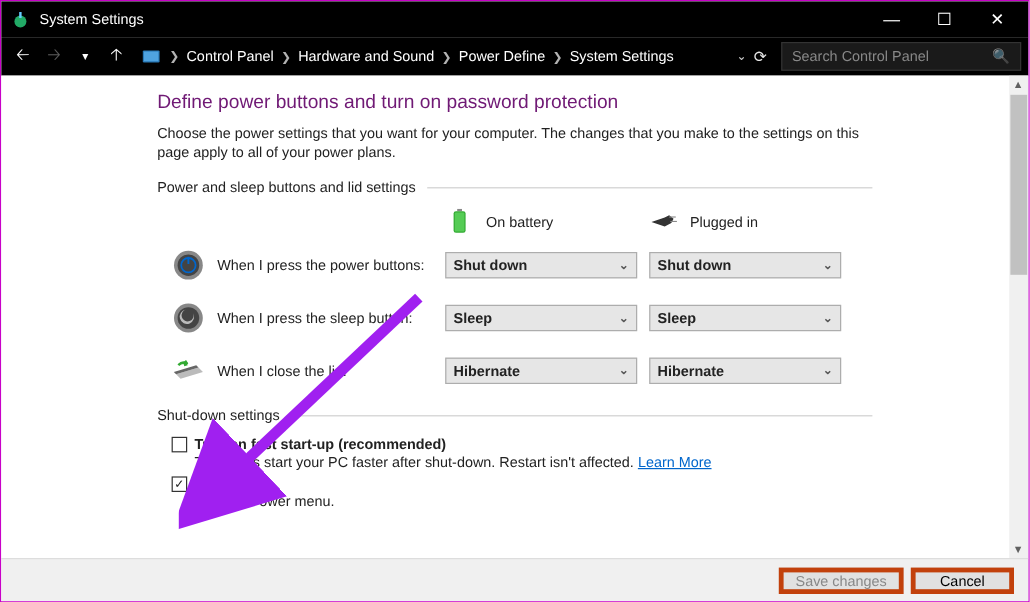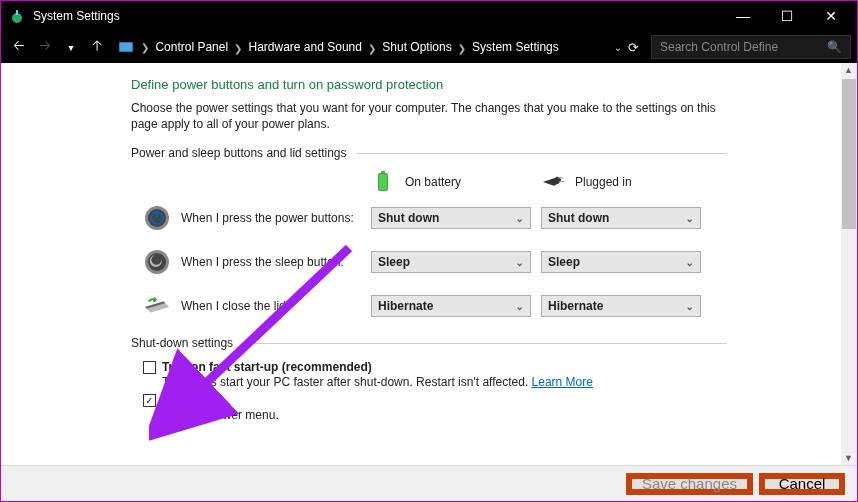--- a/index.html
+++ b/index.html
@@ -25,21 +25,21 @@
 .searchbox { background: #1a1a1a; border: 1px solid #333; height: 24px; width: 200px; display: flex; align-items: center; padding: 0 8px; color: #888; font-size: 12px; }
 .searchbox .mag { margin-left: auto; opacity: 0.6; }
 
 
 .content-outer { position: relative; height: calc(100% - 30px - 32px - 36px); overflow: hidden; background: #fff; }
 .scrollbar { position: absolute; right: 0; top: 0; width: 16px; height: 100%; background: #f0f0f0; }
 .scrollbar::before { content: "▲"; position: absolute; top: 2px; left: 3px; font-size: 9px; color: #606060; }
 .scrollbar::after { content: "▼"; position: absolute; bottom: 2px; left: 3px; font-size: 9px; color: #606060; }
 .scroll-thumb { position: absolute; top: 16px; left: 1px; width: 14px; height: 150px; background: #c1c1c1; }
 .content { padding: 14px 130px 0 130px; font-size: 12px; color: #222; }
-.heading { color: #15803d; font-size: 13px; font-weight: 400; margin-bottom: 8px; }
+.heading { color: #701a75; font-size: 16px; font-weight: 400; margin-bottom: 8px; }
 .intro { line-height: 1.35; margin-bottom: 14px; }
 
 .section-title { font-size: 12px; color: #222; display: flex; align-items: center; gap: 10px; margin-bottom: 10px; }
 .section-title .line { flex: 1; height: 1px; background: #d0d0d0; }
 
 .col-headers { display: flex; margin-left: 240px; gap: 10px; margin-bottom: 10px; }
 .col-head { width: 160px; display: flex; align-items: center; gap: 10px; font-size: 12px; }
 .col-head .icon-slot { width: 24px; height: 24px; display: flex; align-items: center; justify-content: center; }
 
 .row { display: flex; align-items: center; margin-bottom: 16px; }
@@ -52,21 +52,21 @@
 .shutdown-section { margin-top: 6px; }
 .chk-row { margin-left: 12px; margin-bottom: 2px; }
 .chk-line { display: flex; align-items: flex-start; gap: 6px; }
 .chk { width: 13px; height: 13px; border: 1px solid #333; display: inline-flex; align-items: center; justify-content: center; font-size: 10px; color: #222; margin-top: 1px; flex-shrink: 0; }
 .chk-label { font-weight: 700; font-size: 12px; }
 .chk-desc { margin-left: 19px; font-size: 12px; line-height: 1.4; }
 .link { color: #0066cc; text-decoration: underline; }
 
 
 .footer { position: absolute; bottom: 0; left: 0; right: 0; height: 36px; border-top: 1px solid #ddd; background: #f0f0f0; display: flex; align-items: center; justify-content: flex-end; padding: 0 12px; gap: 6px; }
-.btn { height: 22px; min-width: 86px; padding: 0 10px; font-size: 15px; border: 6px solid #c2410c; background: #e1e1e1; display: flex; align-items: center; justify-content: center; }
+.btn { height: 22px; min-width: 86px; padding: 0 10px; font-size: 12px; border: 4px solid #c2410c; background: #e1e1e1; display: flex; align-items: center; justify-content: center; }
 .btn.disabled { color: #888; }
 
 
 .annotation-arrow { position: absolute; pointer-events: none; z-index: 50; }
 </style>
 </head>
 <body>
 
 <div class="titlebar">
   <span class="app-icon">
@@ -91,29 +91,29 @@
         <rect x="2" y="4" width="14" height="10" rx="1" fill="#2a7ab8"></rect>
         <rect x="3" y="5" width="12" height="8" fill="#4fa3e0"></rect>
       </svg>
   </span>
   <span class="crumb-sep">❯</span>
   <div class="crumbs">
     <span class="crumb">Control Panel</span>
     <span class="crumb-sep">❯</span>
     <span class="crumb">Hardware and Sound</span>
     <span class="crumb-sep">❯</span>
-    <span class="crumb">Shut Options</span>
+    <span class="crumb">Power Define</span>
     <span class="crumb-sep">❯</span>
     <span class="crumb">System Settings</span>
   </div>
   <div class="nav-right">
     <span class="dropdown-caret">⌄</span>
     <span class="refresh-icon">⟳</span>
     <div class="searchbox">
-      <span>Search Control Define</span>
+      <span>Search Control Panel</span>
       <span class="mag">🔍</span>
     </div>
   </div>
 </div>
 
 <div class="content-outer">
   <div class="scrollbar">
     <div class="scroll-thumb"></div>
   </div>
   <div class="content">

